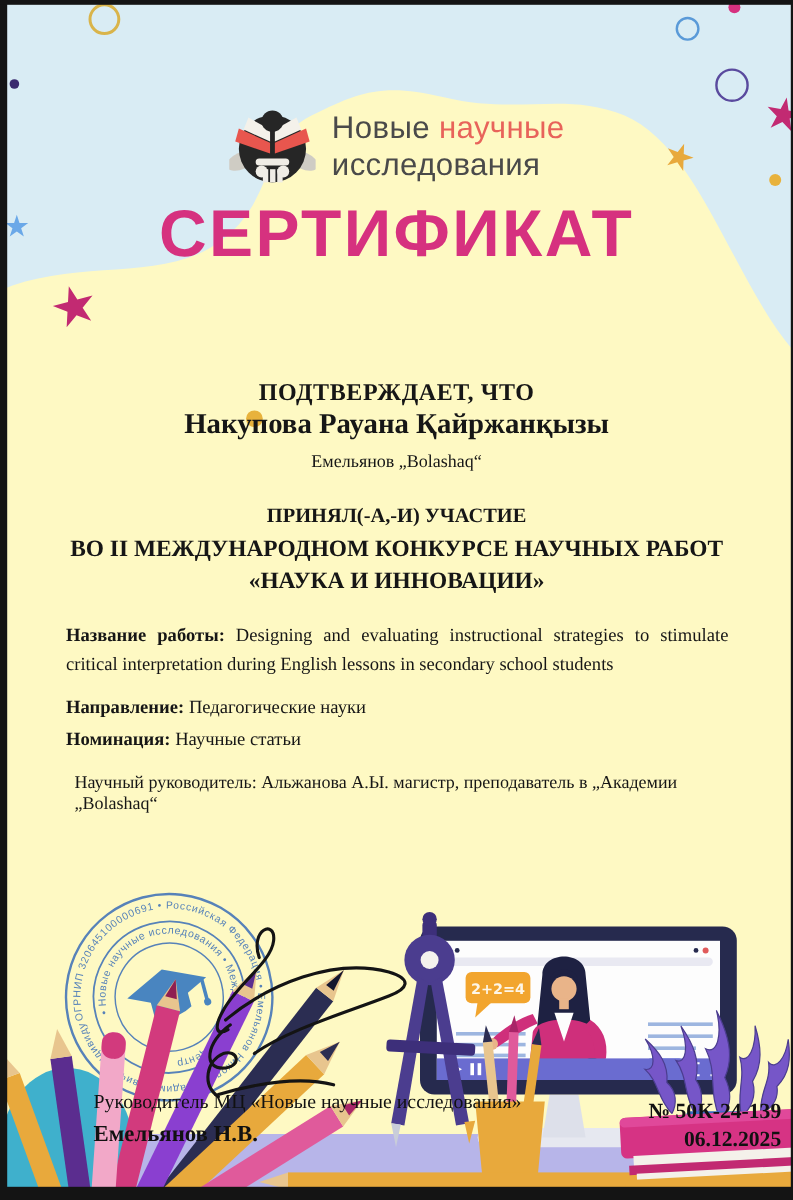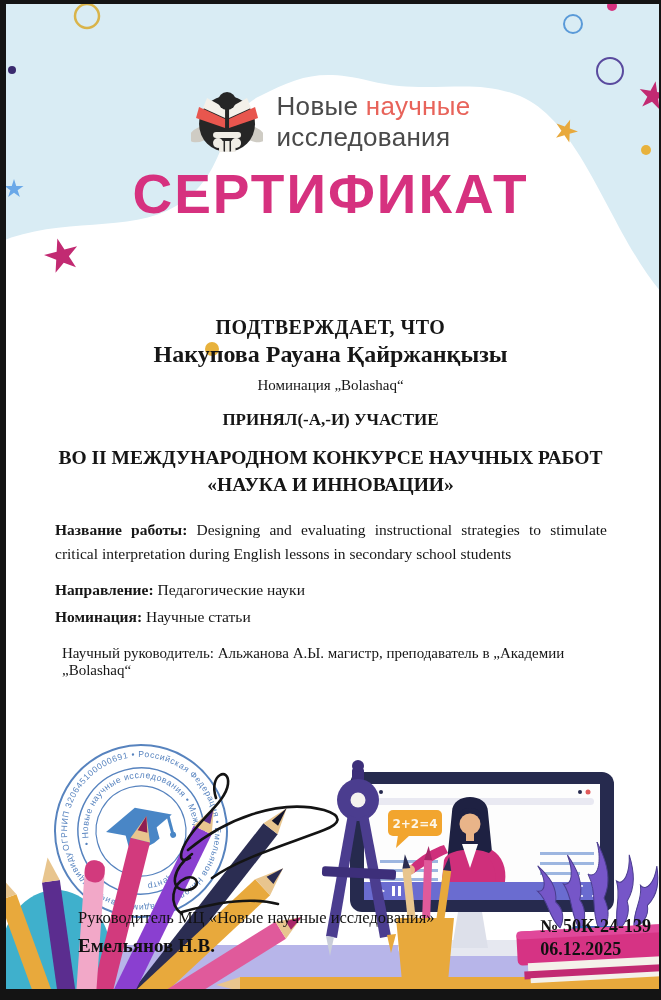--- a/index.html
+++ b/index.html
@@ -1,17 +1,17 @@
 <!DOCTYPE html>
 <html><head>
 <meta charset="utf-8">
 <style>
   html,body{margin:0;padding:0;}
   body{width:661px;height:1000px;background:#111;font-family:"Liberation Serif",serif;}
-  .page{position:relative;width:661px;height:1000px;background:#ffffff;overflow:hidden;}
+  .page{position:relative;width:661px;height:1000px;background:#fef9c3;overflow:hidden;}
   
   .frame{position:absolute;background:#141414;z-index:9;}
   .frame.left{left:0;top:0;width:6px;height:1000px;}
   .frame.top{left:0;top:0;width:661px;height:4px;}
   .frame.right{right:0;top:0;width:2px;height:1000px;}
   .frame.bottom{left:0;bottom:0;width:661px;height:11px;}
 
   .decor{position:absolute;left:0;top:0;z-index:0;}
 
   .logo{position:absolute;top:86px;left:50%;transform:translateX(-50%);display:flex;align-items:center;gap:14px;z-index:2;}
@@ -19,38 +19,38 @@
   .logo-text .accent{color:#e8635a;}
 
   .title{position:absolute;top:162px;left:0;width:661px;text-align:center;
     font-family:"Liberation Sans",sans-serif;font-weight:700;font-size:55px;letter-spacing:2px;color:#d6317f;z-index:2;}
 
   .body-text{position:absolute;left:0;top:0;width:661px;z-index:4;color:#161616;}
   .line{position:absolute;width:661px;text-align:center;}
   .confirms{top:300px;font-size:20px;font-weight:700;letter-spacing:.5px;margin-top:16px;}
   .name{top:341px;font-size:24px;font-weight:700;}
   .org{top:377px;font-size:15px;}
-  .participation{top:410px;font-size:17px;font-weight:700;}
+  .participation{top:420px;font-size:17px;font-weight:700;}
   .event1{top:447px;font-size:19.5px;font-weight:700;}
   .event2{top:474px;font-size:19.5px;font-weight:700;}
   .para{position:absolute;left:55px;width:552px;font-size:15.5px;line-height:1.58;text-align:justify;}
   .work{top:518px;}
   .kv{position:absolute;left:55px;font-size:15.5px;}
   .direction{top:581px;}
   .nomination{top:608px;}
   .supervisor{position:absolute;left:62px;width:560px;top:645px;font-size:15px;}
 
   .stamp-wrap{position:absolute;left:33px;top:723px;width:216px;height:216px;transform:rotate(-15deg);z-index:1;opacity:.9;}
   .signature{position:absolute;left:128px;top:746px;z-index:5;}
   .scene{position:absolute;left:0;top:740px;z-index:3;}
 
   .footer-left{position:absolute;left:38px;top:908px;z-index:6;color:#111;margin-left:40px;}
   .footer-role{font-size:16.5px;}
   .footer-name{font-size:19px;font-weight:700;margin-top:7px;}
-  .footer-right{position:absolute;right:10px;top:915px;z-index:6;text-align:left;
+  .footer-right{position:absolute;right:10px;top:915px;z-index:6;text-align:right;
     font-size:18px;font-weight:700;color:#111;line-height:23px;}
 </style>
 </head>
 <body>
 
 <div class="page">
 
   <svg class="decor" width="661" height="420" viewBox="0 0 661 420">
     <path d="M0,0 L661,0 L661,292 C610,232 582,122 520,96 C470,76 432,96 370,81 C320,69 300,76 260,96 C215,118 232,172 176,206 C130,234 60,216 0,242 Z" fill="#d9ecf4"></path>
     <circle cx="87" cy="16" r="12" fill="none" stroke="#d9b44a" stroke-width="2.5"></circle>
@@ -87,21 +87,21 @@
       <div><span>Новые </span><span class="accent">научные</span></div>
       <div>исследования</div>
     </div>
   </div>
 
   <div class="title">СЕРТИФИКАТ</div>
 
   <div class="body-text">
     <div class="line confirms">ПОДТВЕРЖДАЕТ, ЧТО</div>
     <div class="line name">Накупова Рауана Қайржанқызы</div>
-    <div class="line org">Номинация „Bolashaq“</div>
+    <div class="line org">Емельянов „Bolashaq“</div>
     <div class="line participation">ПРИНЯЛ(-А,-И) УЧАСТИЕ</div>
     <div class="line event1">ВО II  МЕЖДУНАРОДНОМ КОНКУРСЕ НАУЧНЫХ РАБОТ</div>
     <div class="line event2">«НАУКА И ИННОВАЦИИ»</div>
     <div class="para work"><b>Название работы:</b> <span>Designing and evaluating instructional strategies to stimulate critical interpretation during English lessons in secondary school students</span></div>
     <div class="kv direction"><b>Направление:</b> <span>Педагогические науки</span></div>
     <div class="kv nomination"><b>Номинация:</b> <span>Научные статьи</span></div>
     <div class="supervisor">Научный руководитель: Альжанова А.Ы. магистр, преподаватель в „Академии „Bolashaq“</div>
   </div>
 
   <div class="stamp-wrap">

